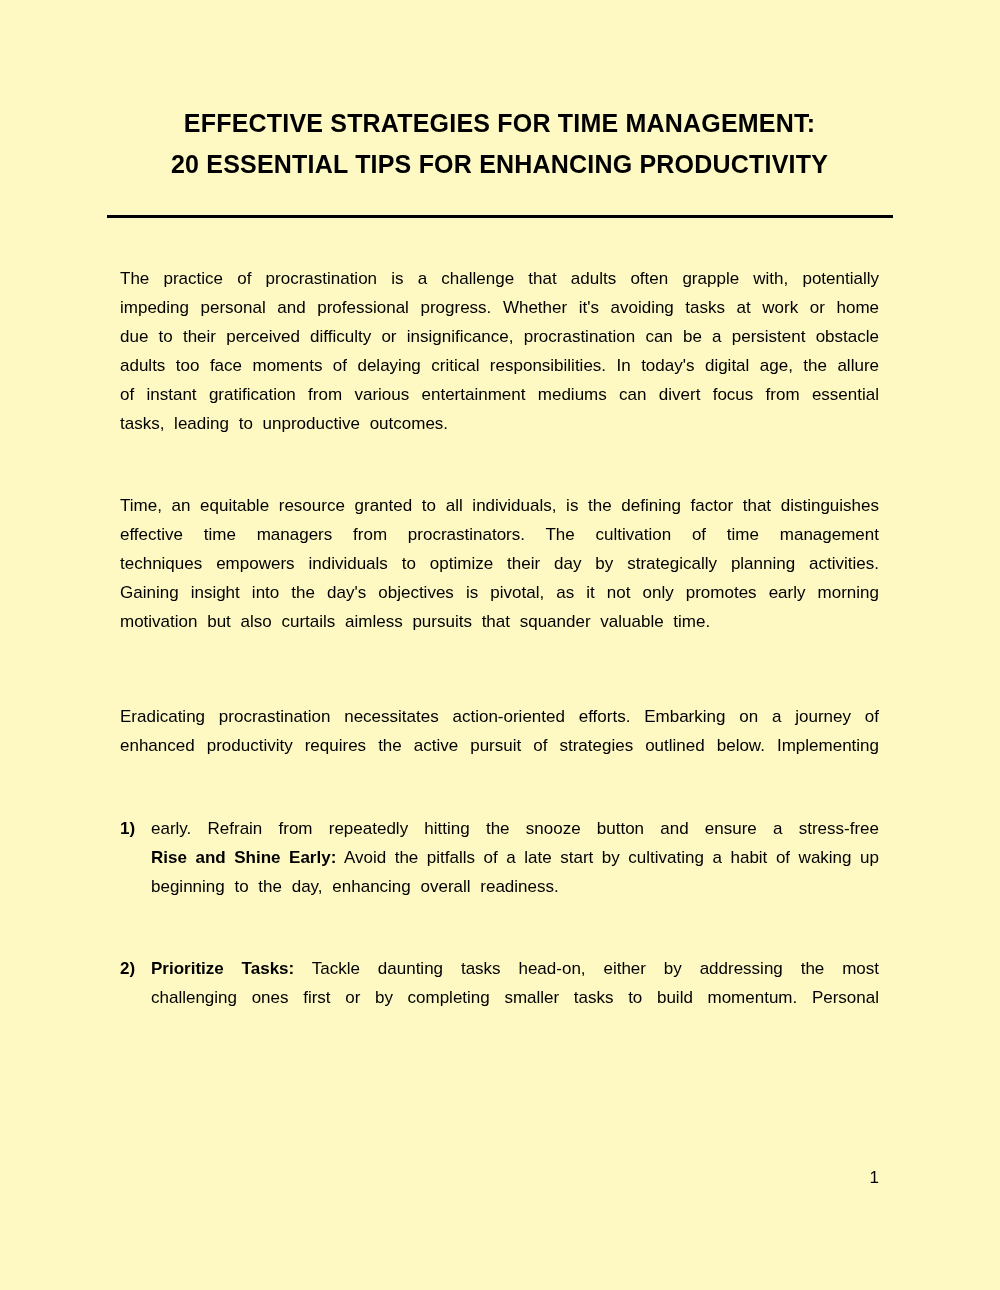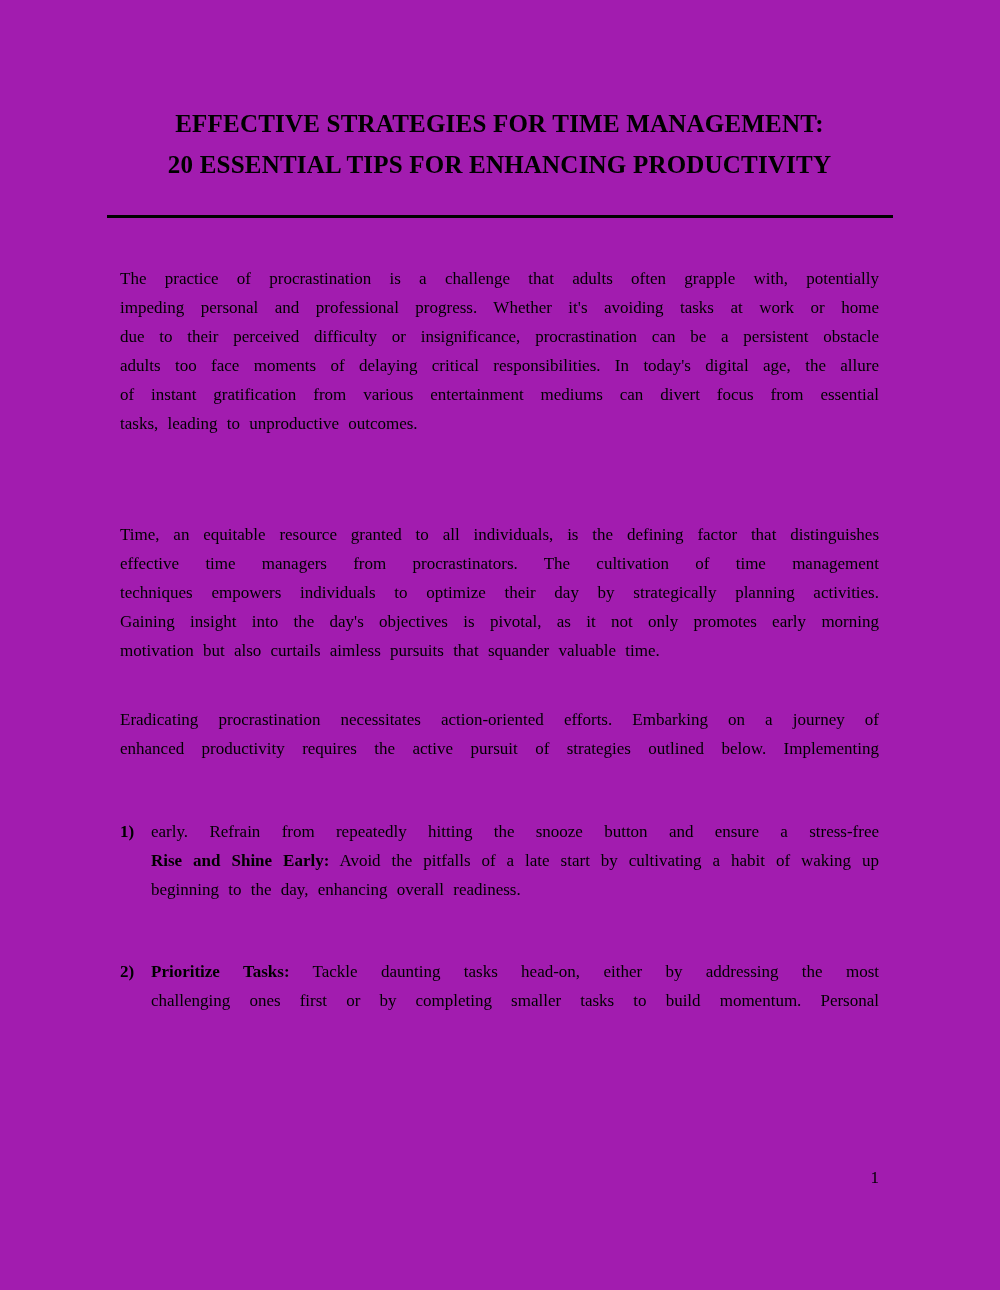--- a/index.html
+++ b/index.html
@@ -1,23 +1,23 @@
 <!DOCTYPE html>
 <html><head>
 <meta charset="utf-8">
 <style>
   * { margin: 0; padding: 0; box-sizing: border-box; }
   html, body { background: #ffffff; }
   .page {
     position: relative;
     width: 1000px;
     height: 1290px;
-    background: #a21caf;
+    background: #fef9c3;
     color: #000000;
-    font-family: Liberation Serif, serif;
+    font-family: Liberation Sans, sans-serif;
     overflow: hidden;
   }
   .doc {
     position: absolute;
     left: 120px;
     top: 0;
     width: 759px;
   }
   .title {
     margin-top: 103px;
@@ -28,23 +28,23 @@
     letter-spacing: 0.2px;
   }
   .rule {
     margin-top: 30px;
     margin-left: -13px;
     margin-right: -14px;
     height: 3px;
     background: #000000;
     border: none;
   }
-  .para { margin-top: 40px; font-size: 17px; line-height: 29px; }
+  .para { margin-top: 66px; font-size: 17px; line-height: 29px; }
   .para.first { margin-top: 46px; }
-  .para.gap53 { margin-top: 82px; }
+  .para.gap53 { margin-top: 53px; }
   .line {
     text-align: justify;
     text-align-last: justify;
   }
   .ll {
     text-align: center;
     text-align-last: left;
     word-spacing: 5px;
   }
   .heading {

